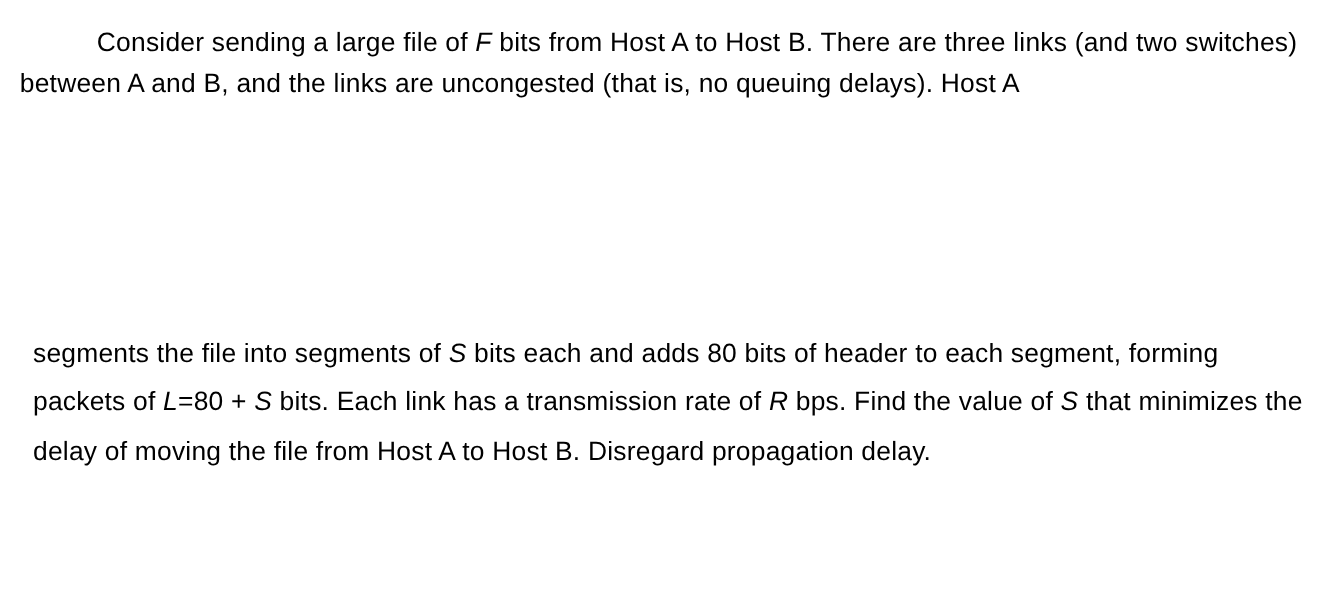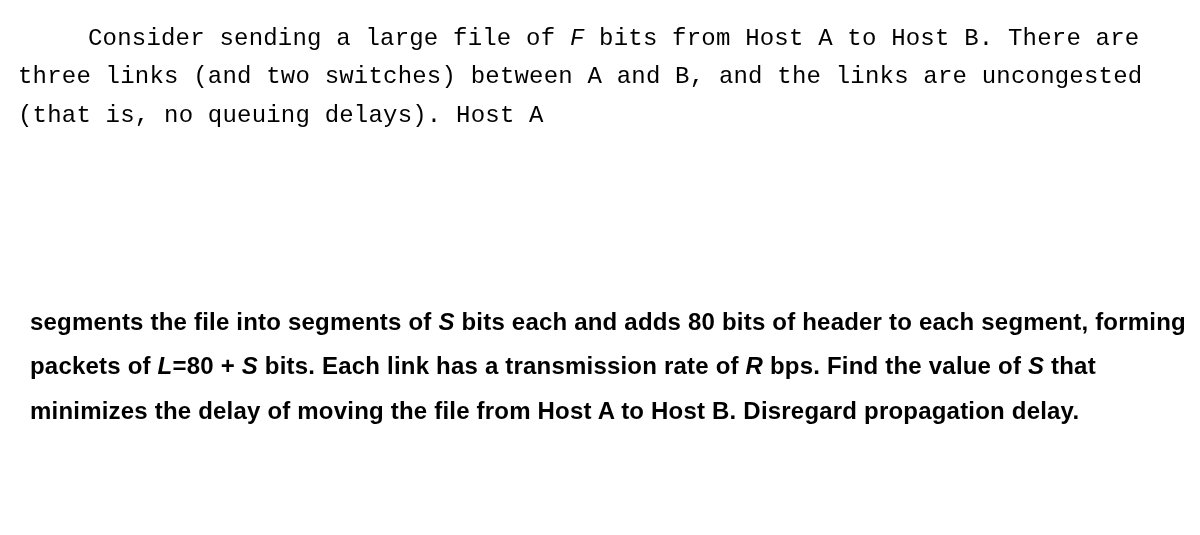--- a/index.html
+++ b/index.html
@@ -18,34 +18,33 @@
     }
     .paragraph-top {
       position: absolute;
       top: 20px;
       left: 18px;
       right: 10px;
       font-size: 24px;
       line-height: 1.6;
       font-weight: 500;
       letter-spacing: 0.2px;
-      font-family: Liberation Mono, monospace;
     }
     .paragraph-top .indent {
       display: inline-block;
       width: 70px;
     }
     .paragraph-bottom {
       position: absolute;
       top: 300px;
       left: 30px;
       right: 12px;
       font-size: 24px;
       line-height: 1.85;
-      font-weight: 700;
+      font-weight: 400;
       letter-spacing: 0.2px;
     }
     .italic {
       font-style: italic;
     }
   </style>
 </head>
 <body>
 
 <div class="paragraph-top">

